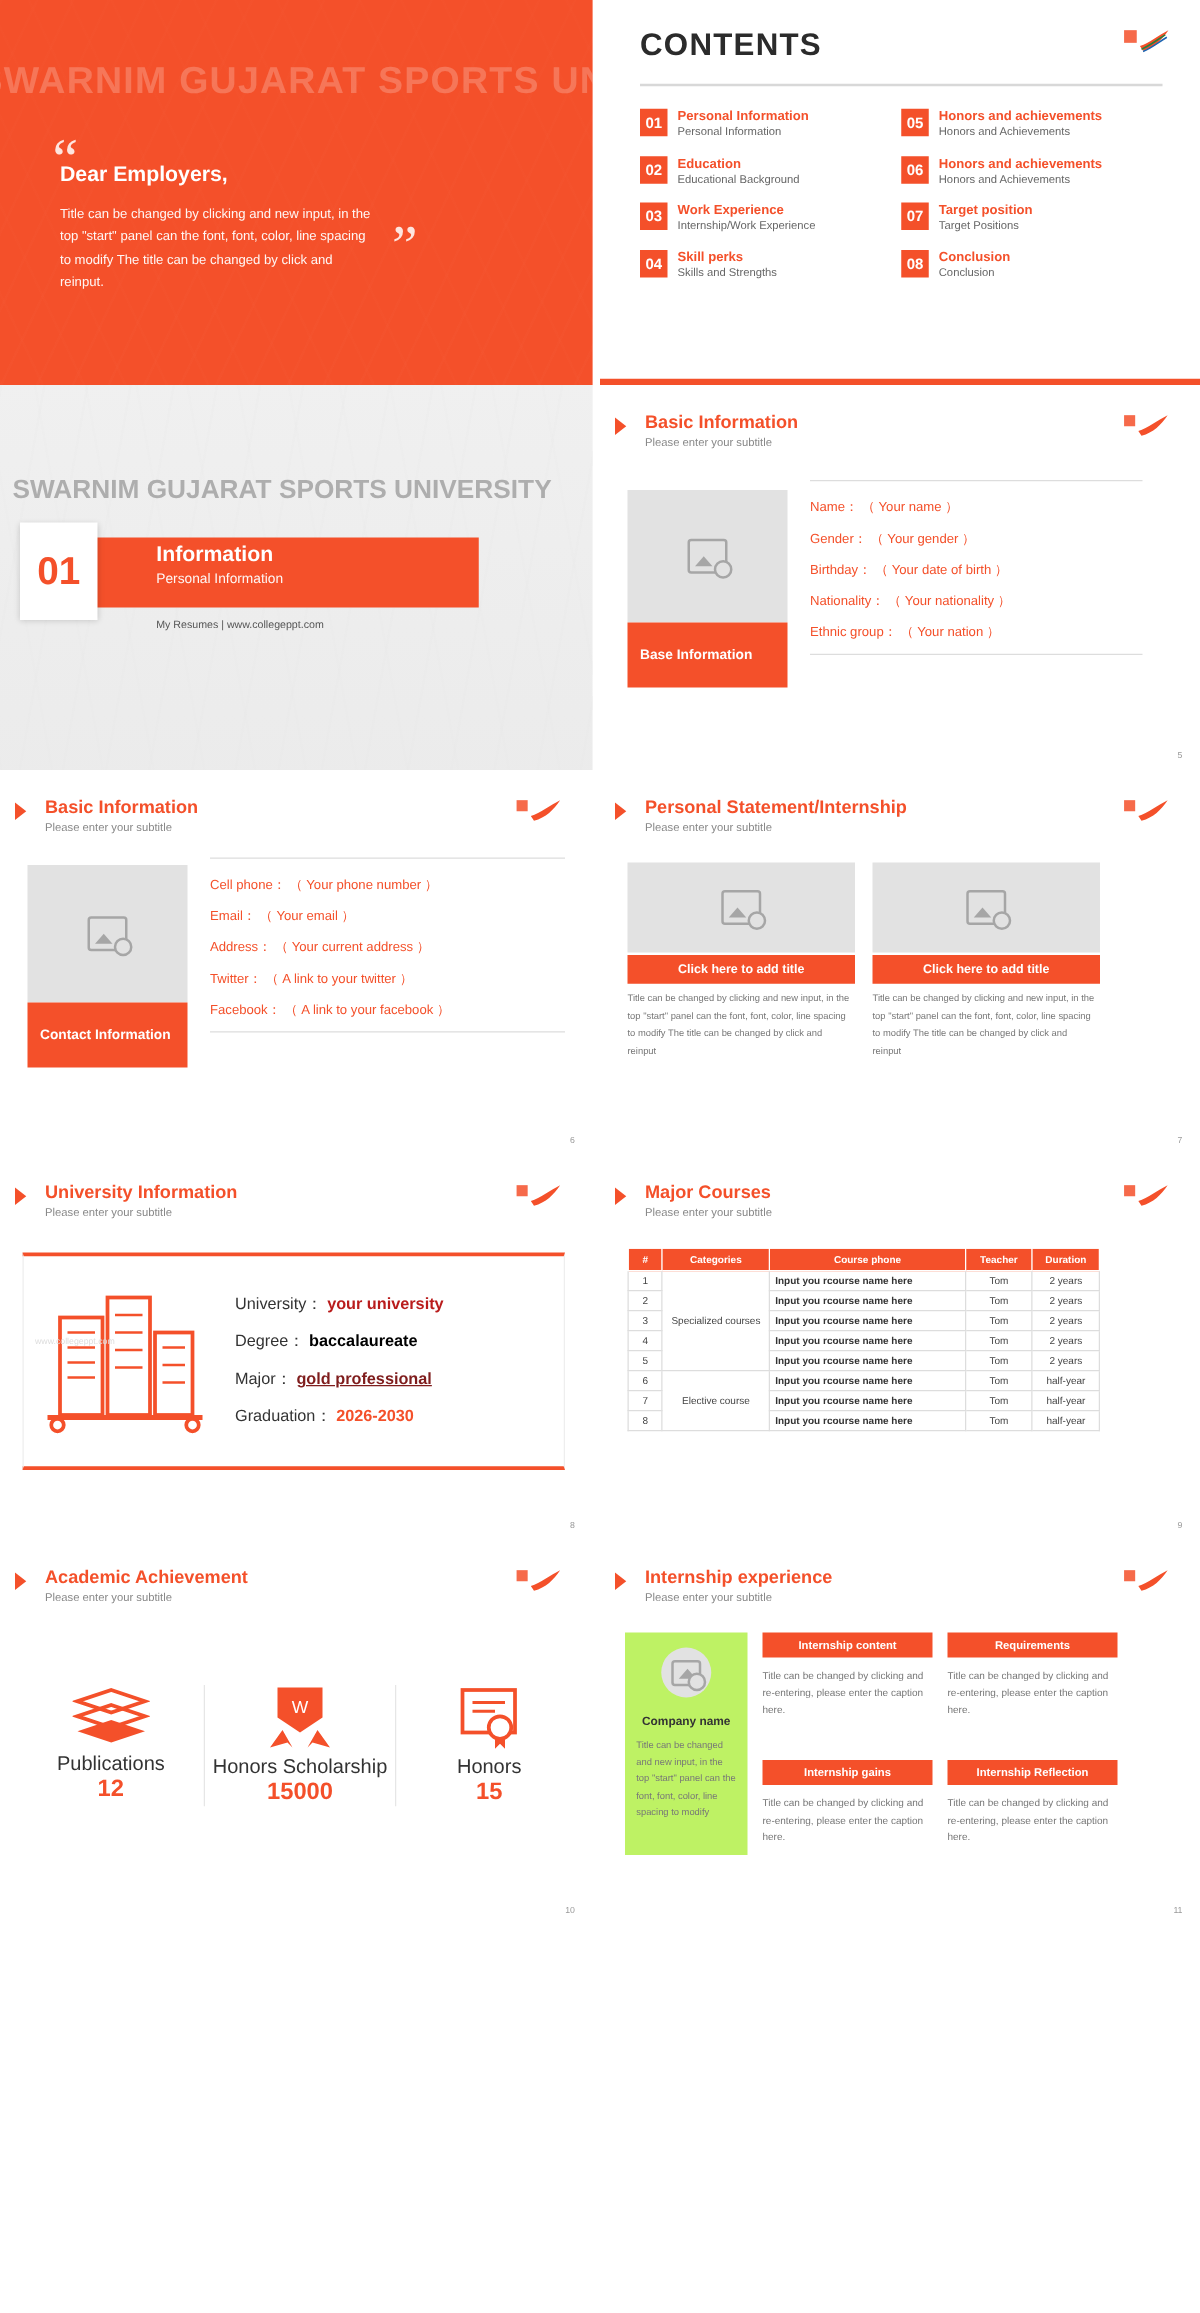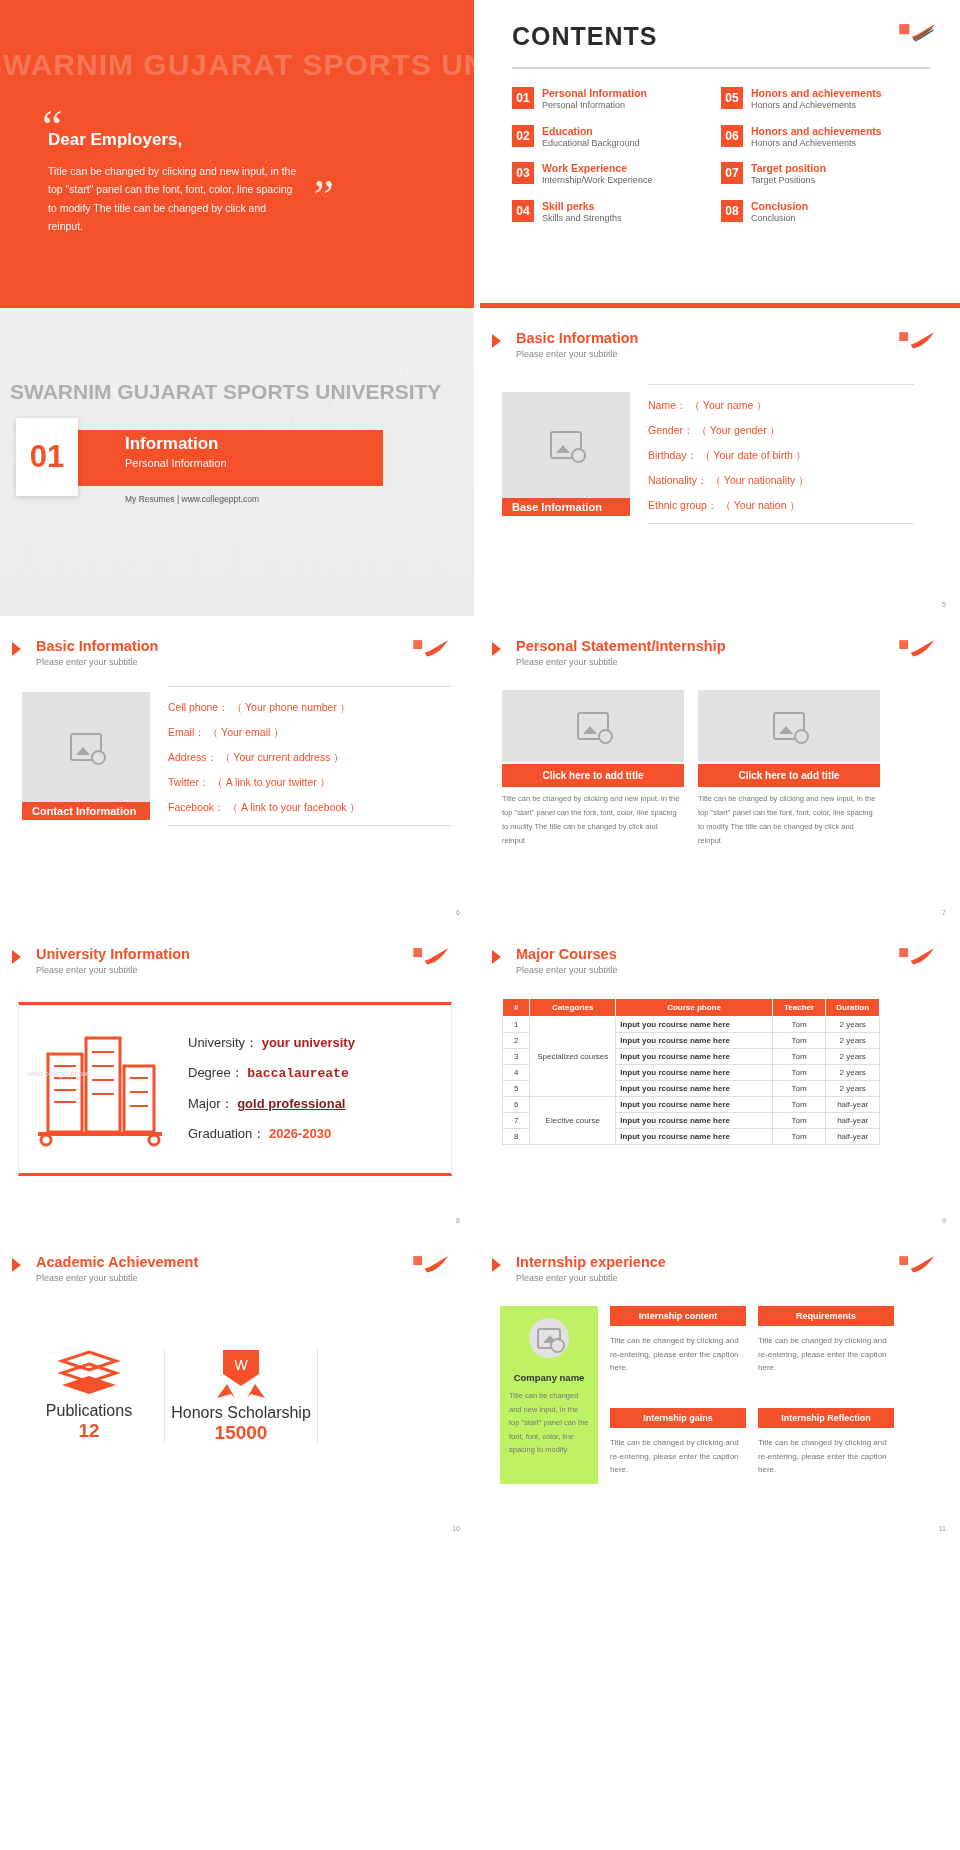--- a/index.html
+++ b/index.html
@@ -59,21 +59,21 @@
   .ph-ico{width:28px;height:24px;border:2px solid #a6a6a6;border-radius:3px;position:relative;}
   .ph-ico:before{content:"";position:absolute;left:4px;bottom:4px;width:0;height:0;border-left:7px solid transparent;border-right:7px solid transparent;border-bottom:8px solid #a6a6a6;}
   .ph-ico:after{content:"";position:absolute;right:-6px;bottom:-6px;width:11px;height:11px;background:#e2e2e2;border:2px solid #a6a6a6;border-radius:50%;}
   .ph-plus{position:absolute;right:-3px;bottom:-1px;font-size:10px;color:#a6a6a6;line-height:1;}
 
   .infoList li{list-style:none;font-size:10.5px;margin-bottom:11px;color:#f4502a;}
   .infoList li b{font-weight:normal;}
   .infoList li .val{color:#f4502a;}
   .infoList{margin:0;padding:0;}
 
-  .redLabel{background:#f4502a;color:#fff;font-size:11px;font-weight:bold;padding:2px 10px;line-height:1.3;}
+  .redLabel{background:#f4502a;color:#fff;font-size:11px;font-weight:bold;padding:19px 10px;line-height:1.3;}
 
   
   table.courses{border-collapse:collapse;font-size:8px;width:378px;}
   table.courses th{background:#f4502a;color:#fff;font-weight:bold;padding:4px 2px;border:1px solid #fff;font-size:8px;}
   table.courses td{border:1px solid #ddd;padding:3px 4px;color:#444;text-align:center;}
   table.courses td.cn{text-align:left;font-weight:bold;color:#333;}
 
   .statNum{color:#f4502a;font-size:19px;font-weight:bold;}
   .statLbl{font-size:16px;color:#333;}
 
@@ -301,21 +301,21 @@
         <line x1="100" y1="86" x2="118" y2="86"></line>
       </g>
       <rect x="8" y="112" width="124" height="4" fill="#f4502a"></rect>
       <circle cx="16" cy="120" r="5" fill="none" stroke="#f4502a" stroke-width="3"></circle>
       <circle cx="124" cy="120" r="5" fill="none" stroke="#f4502a" stroke-width="3"></circle>
     </svg>
     <div style="position:absolute;left:28px;top:146px;font-size:7px;color:#ddd;">www.collegeppt.com</div>
 
     <div style="position:absolute;left:188px;top:104px;font-size:13px;color:#333;line-height:2.3;">
       <div><span>University：</span> <b style="color:#b91c1c;">your university</b></div>
-      <div><span>Degree：</span> <b style="color:#b91c1c;font-family:Liberation Mono, monospace;">baccalaureate</b></div>
+      <div><span>Degree：</span> <b style="color:#000000;">baccalaureate</b></div>
       <div><span>Major：</span> <b style="color:#7f1d1d;text-decoration:underline;">gold professional</b></div>
       <div><span>Graduation：</span> <b style="color:#f4502a;">2026-2030</b></div>
     </div>
     <div class="pnum">8</div>
   </div>
 
   <div class="slide">
     <div class="head">
       <div class="arrow"></div>
       <h3>Major Courses</h3>
@@ -418,20 +418,31 @@
       <div style="width:152px;border-left:1px solid #e6e6e6;border-right:1px solid #e6e6e6;">
         <svg width="56" height="52" viewBox="0 0 56 52">
           <path d="M10 2 H46 L46 26 L28 38 L10 26 Z" fill="#f4502a"></path>
           <text x="28" y="22" font-size="14" fill="#fff" text-anchor="middle" font-family="Liberation Sans">W</text>
           <path d="M14 36 L4 50 L18 46 L22 50 Z" fill="#f4502a"></path>
           <path d="M42 36 L52 50 L38 46 L34 50 Z" fill="#f4502a"></path>
         </svg>
         <div class="statLbl">Honors Scholarship</div>
         <div class="statNum">15000</div>
       </div>
+      <div style="width:150px;">
+        <svg width="50" height="52" viewBox="0 0 50 52">
+          <rect x="4" y="4" width="42" height="34" fill="none" stroke="#f4502a" stroke-width="3"></rect>
+          <line x1="12" y1="14" x2="38" y2="14" stroke="#f4502a" stroke-width="2.5"></line>
+          <line x1="12" y1="21" x2="30" y2="21" stroke="#f4502a" stroke-width="2.5"></line>
+          <circle cx="34" cy="34" r="9" fill="#fff" stroke="#f4502a" stroke-width="3"></circle>
+          <path d="M30 42 L30 51 L34 47 L38 51 L38 42 Z" fill="#f4502a"></path>
+        </svg>
+        <div class="statLbl">Honors</div>
+        <div class="statNum">15</div>
+      </div>
     </div>
     <div class="pnum">10</div>
   </div>
 
   <div class="slide">
     <div class="head">
       <div class="arrow"></div>
       <h3>Internship experience</h3>
       <div class="sub">Please enter your subtitle</div>
     </div>

